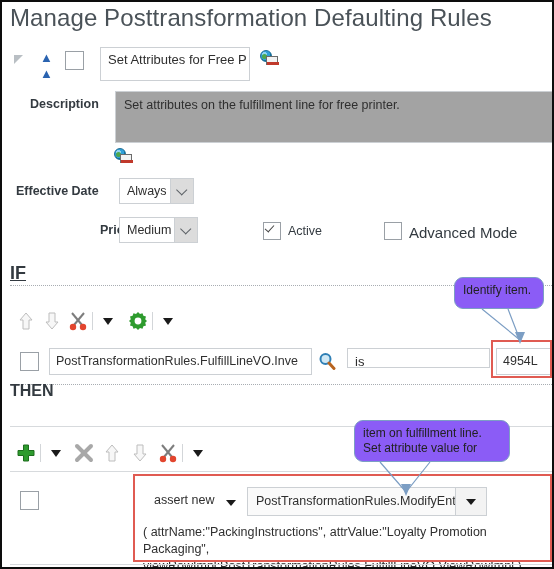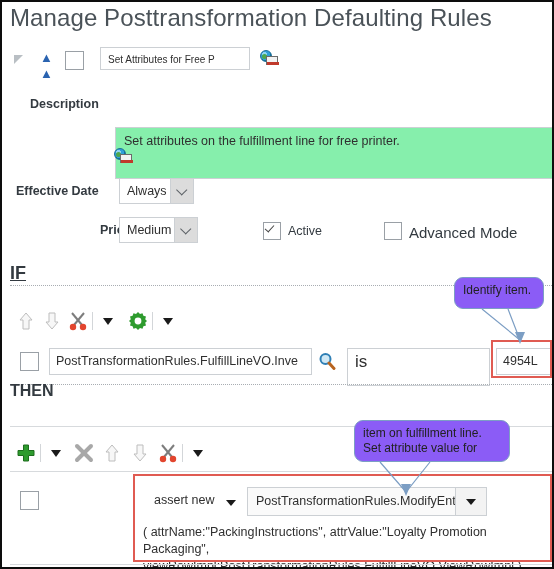--- a/index.html
+++ b/index.html
@@ -112,25 +112,25 @@
     left: 63px;
     top: 7px;
     width: 19px;
     height: 19px;
   }
   .name-input {
     position: absolute;
     left: 98px;
     top: 3px;
     width: 150px;
-    height: 23px;
+    height: 34px;
     border: 1px solid #ccd0d4;
     background: #fff;
     box-sizing: border-box;
-    font-size: 10px;
+    font-size: 13px;
     color: #2f2f2f;
     line-height: 24px;
     padding-left: 7px;
     overflow: hidden;
     white-space: nowrap;
   }
 
   
   .globe-icon {
     position: relative;
@@ -182,26 +182,25 @@
     color: #333a40;
   }
   .desc-box {
     position: absolute;
     left: 113px;
     top: 89px;
     width: 437px;
     height: 52px;
     border: 1px solid #ccd0d4;
     border-right: 0;
-    background: #86efac;
+    background: #a3a3a3;
     box-sizing: border-box;
     font-size: 12.5px;
     color: #2f2f2f;
     padding: 6px 8px;
-    margin-top: 36px;
   }
   .desc-globe { position: absolute; left: 112px; top: 146px; }
 
   
   .ed-label {
     position: absolute;
     left: 14px;
     top: 182px;
     font-size: 12.5px;
     font-weight: bold;
@@ -342,25 +341,25 @@
     white-space: nowrap;
   }
   .mag {
     position: absolute;
     left: 316px; top: 10px;
     width: 18px; height: 18px;
   }
   .if-op {
     position: absolute;
     left: 345px; top: 6px;
-    width: 143px; height: 38px;
+    width: 143px; height: 20px;
     border: 1px solid #ccd0d4;
     background: #fff;
     box-sizing: border-box;
-    font-size: 17px;
+    font-size: 13px;
     color: #2f2f2f;
     line-height: 25px;
     padding-left: 7px;
   }
   .if-val {
     position: absolute;
     left: 494px; top: 6px;
     width: 56px; height: 27px;
     border: 1px solid #ccd0d4;
     background: #fff;

